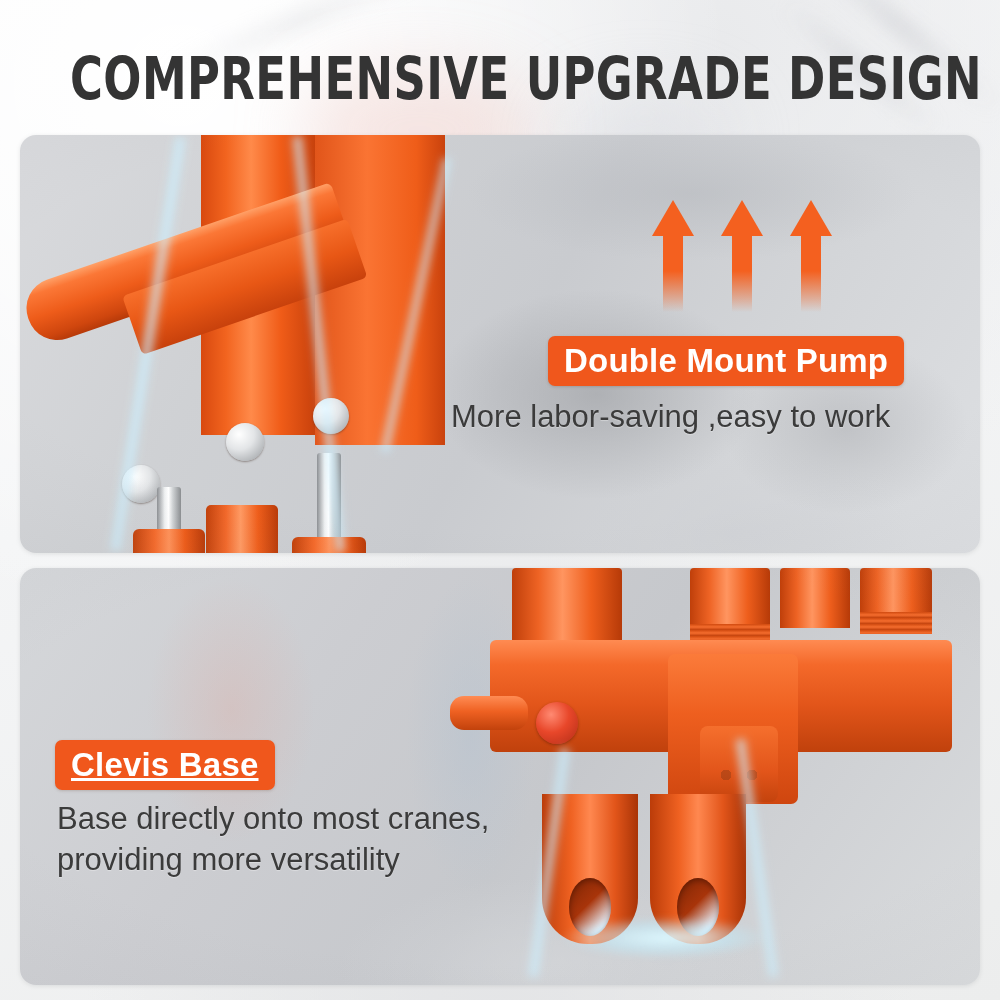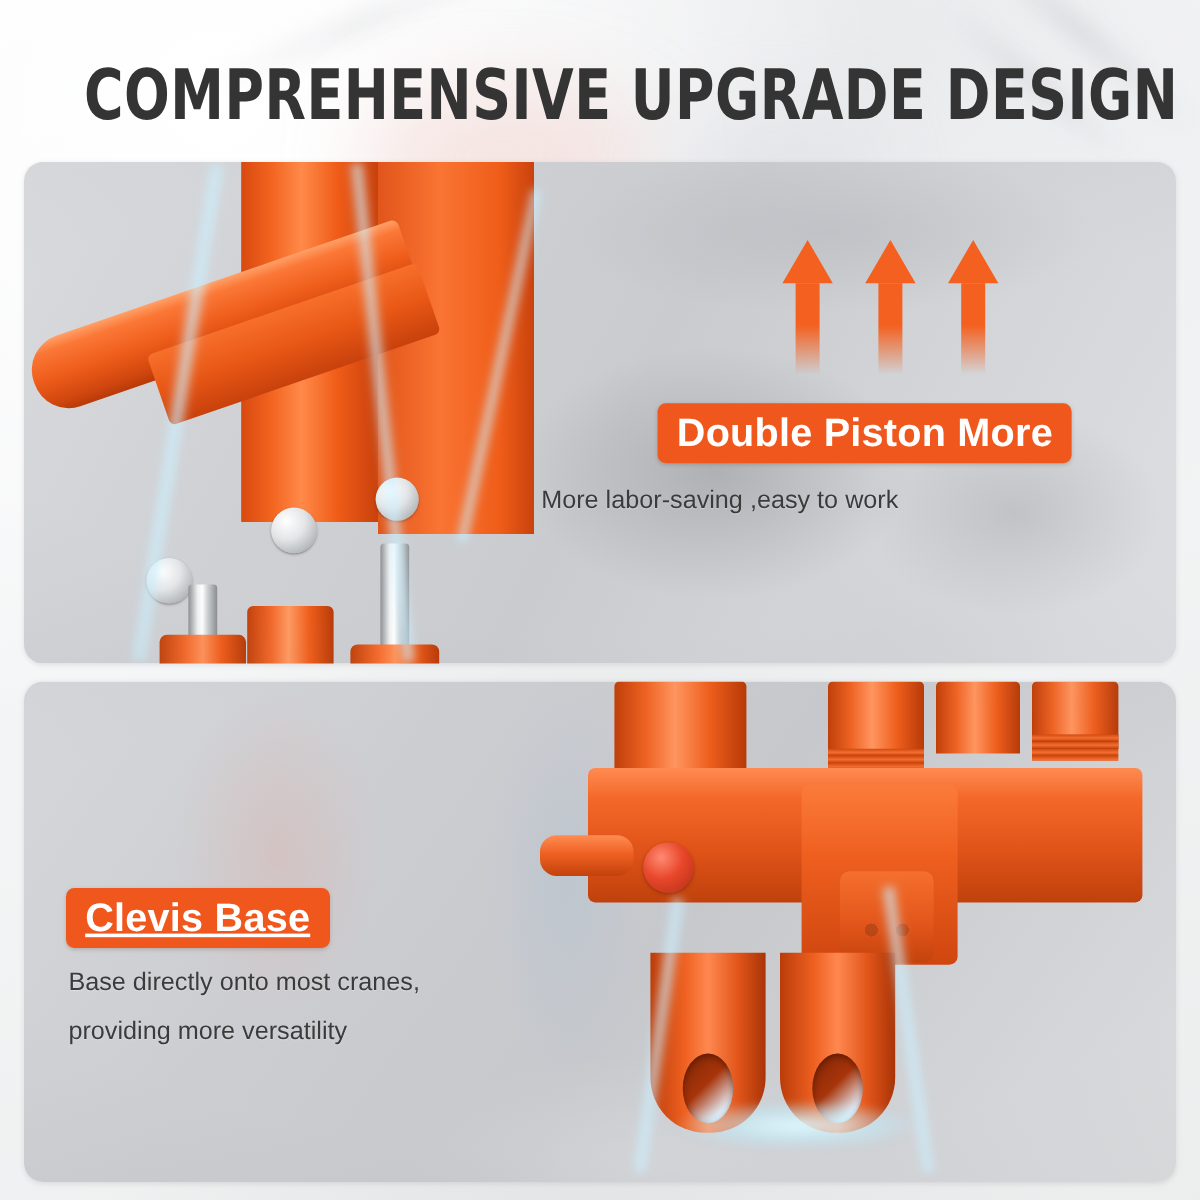--- a/index.html
+++ b/index.html
@@ -84,21 +84,21 @@
     padding:0 16px;
     box-shadow:0 1px 3px rgba(90,60,40,.22);
     white-space:nowrap;
   }
   #badge-pump{left:548px;top:336px;height:50px;font-size:33px;letter-spacing:.2px;}
   #badge-clevis{left:55px;top:740px;height:50px;font-size:33px;letter-spacing:.2px;text-decoration:underline;}
 
   .caption{
     position:absolute;
     color:#3b3b3b;
-    font-size:21px;
+    font-size:31px;
     line-height:41px;
     white-space:pre-line;
     text-shadow:0 1px 1px rgba(255,255,255,.35);
   }
   #caption-pump{left:451px;top:396px;}
   #caption-clevis{left:57px;top:798px;}
 
   
   .arrows{position:absolute;left:652px;top:200px;width:180px;height:112px;display:flex;gap:27px;}
   .arrow{width:42px;height:112px;position:relative;}
@@ -296,21 +296,21 @@
       </div>
     <div class="arrow">
         <div class="head"></div>
         <div class="shaft"></div>
       </div>
     <div class="arrow">
         <div class="head"></div>
         <div class="shaft"></div>
       </div>
   </div>
-  <div class="badge" id="badge-pump">Double Piston More</div>
+  <div class="badge" id="badge-pump">Double Mount Pump</div>
   <div class="caption" id="caption-pump">More labor-saving ,easy to work</div>
 
   <div class="card" id="card-bottom">
     <div class="photo-bg"></div>
 
     <div class="prod-bot">
       <div class="cyl" id="cyl-1"></div>
       <div class="cyl" id="cyl-2"></div>
       <div class="cyl" id="cyl-3"></div>
       <div class="cyl" id="cyl-4"></div>

